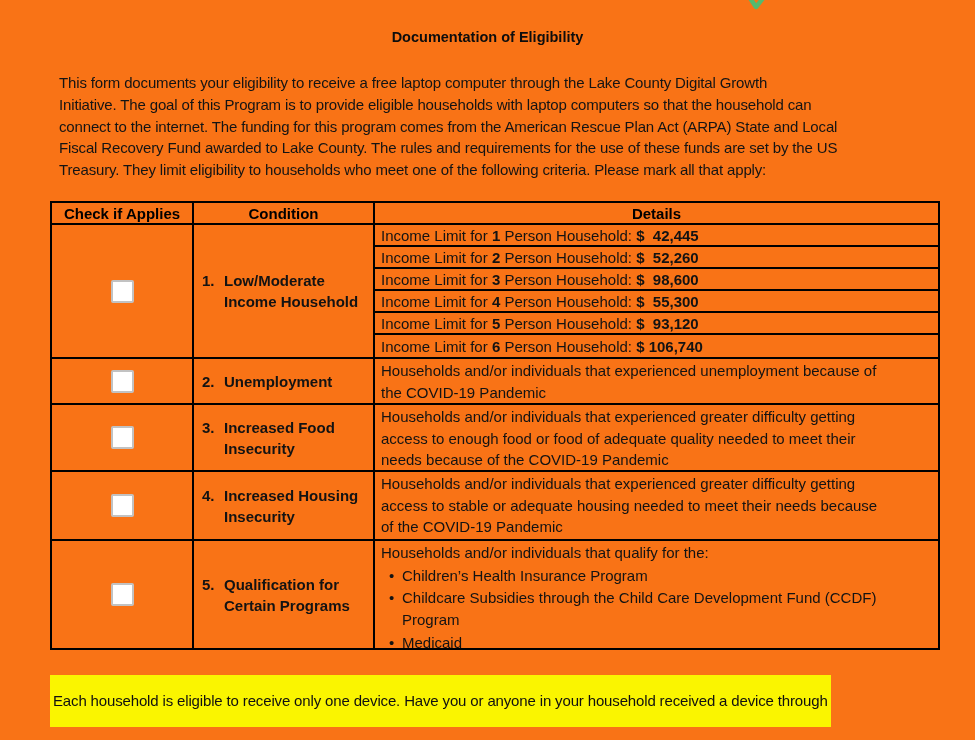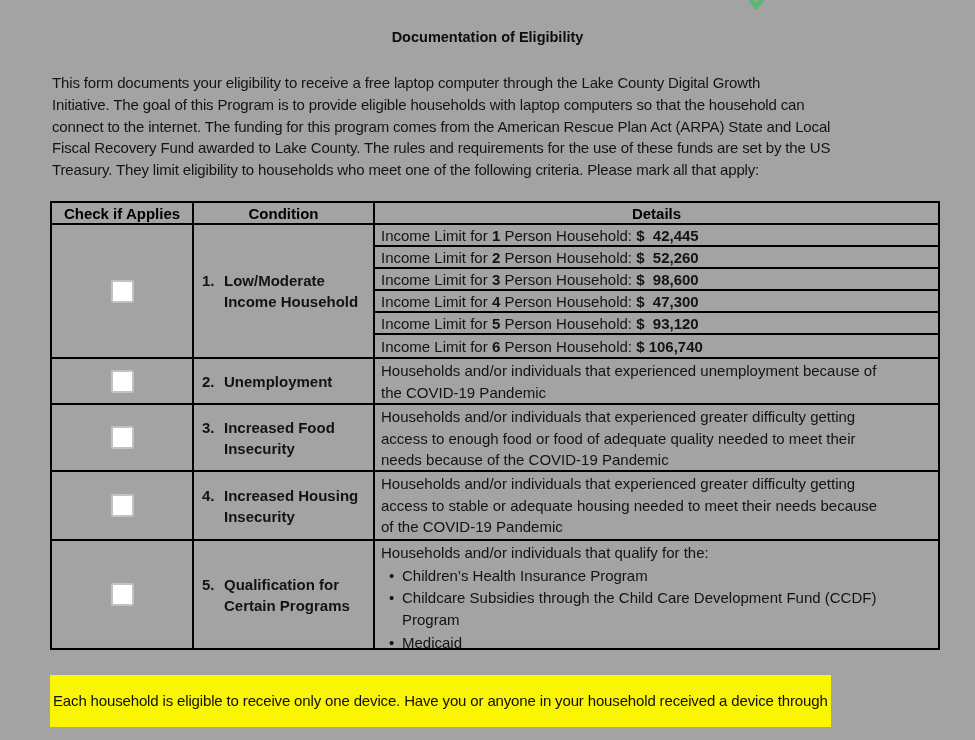--- a/index.html
+++ b/index.html
@@ -1,24 +1,24 @@
 <!DOCTYPE html>
 <html style="--hl: #faf500; --green: #55b96e;"><head>
 <meta charset="utf-8">
 <style>
   html,body{margin:0;padding:0;background:#fff;}
-  .page{position:relative;width:975px;height:740px;background:#a3a3a3;overflow:hidden;
+  .page{position:relative;width:975px;height:740px;background:#f97316;overflow:hidden;
         font-family:"Liberation Sans",sans-serif;color:#131313;}
   
   .check-tip{position:absolute;left:748px;top:-3px;width:18px;height:12px;}
   
   .doc-title{position:absolute;top:29px;left:0;width:100%;text-align:center;
              font-size:14.5px;font-weight:bold;color:#0d0d0d;}
   
-  .intro{position:absolute;left:52px;top:72px;font-size:15px;line-height:21.8px;
+  .intro{position:absolute;left:59px;top:72px;font-size:15px;line-height:21.8px;
          letter-spacing:-0.15px;color:#141414;}
   .intro div{white-space:nowrap;}
   
   .elig-table{position:absolute;left:50px;top:201px;width:890px;border:2px solid #000;
               box-sizing:border-box;font-size:15px;}
   .trow{display:flex;border-bottom:2px solid #000;box-sizing:border-box;}
   .trow.last{border-bottom:none;}
   .cell{box-sizing:border-box;border-right:2px solid #000;min-width:0;}
   .cell.lastcol{border-right:none;}
   .col-check{width:142px;flex:none;display:flex;align-items:center;justify-content:center;}
@@ -93,21 +93,21 @@
           <div class="ctext">
             <div>Low/Moderate</div>
             <div>Income Household</div>
           </div>
         </div>
       </div>
       <div class="cell col-details lastcol">
         <div class="sub"><span>Income Limit for</span>&nbsp;<b>1</b>&nbsp;<span>Person Household:</span>&nbsp;<b class="amt">$  42,445</b></div>
         <div class="sub"><span>Income Limit for</span>&nbsp;<b>2</b>&nbsp;<span>Person Household:</span>&nbsp;<b class="amt">$  52,260</b></div>
         <div class="sub"><span>Income Limit for</span>&nbsp;<b>3</b>&nbsp;<span>Person Household:</span>&nbsp;<b class="amt">$  98,600</b></div>
-        <div class="sub"><span>Income Limit for</span>&nbsp;<b>4</b>&nbsp;<span>Person Household:</span>&nbsp;<b class="amt">$  47,300</b></div>
+        <div class="sub"><span>Income Limit for</span>&nbsp;<b>4</b>&nbsp;<span>Person Household:</span>&nbsp;<b class="amt">$  55,300</b></div>
         <div class="sub"><span>Income Limit for</span>&nbsp;<b>5</b>&nbsp;<span>Person Household:</span>&nbsp;<b class="amt">$  93,120</b></div>
         <div class="sub lastsub"><span>Income Limit for</span>&nbsp;<b>6</b>&nbsp;<span>Person Household:</span>&nbsp;<b class="amt">$ 106,740</b></div>
       </div>
     </div>
 
     <div class="trow row2">
       <div class="cell col-check">
         <div class="cb" role="checkbox" aria-checked="false"></div>
       </div>
       <div class="cell col-cond">

